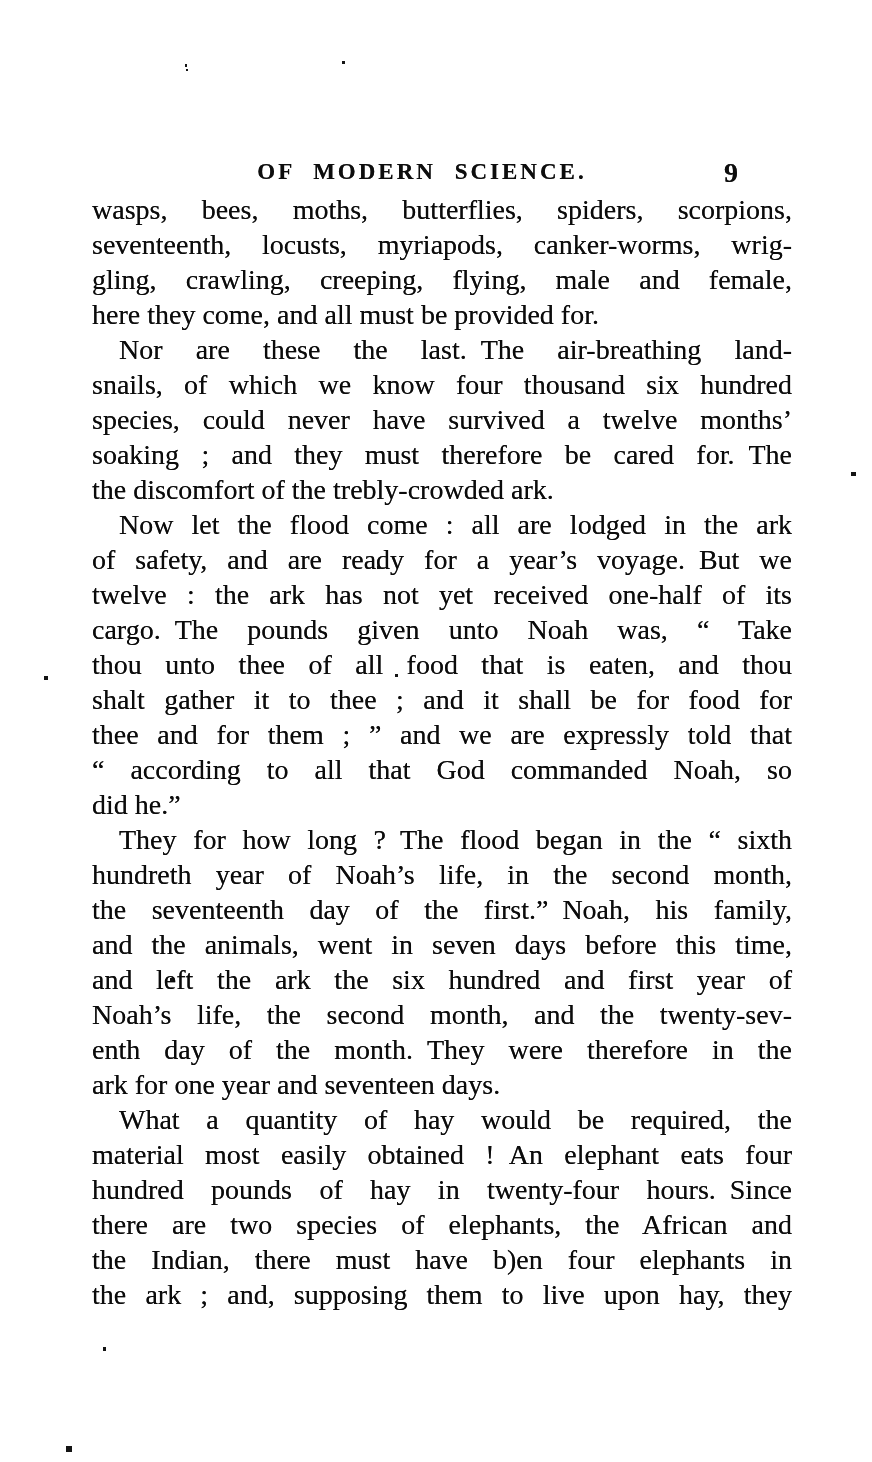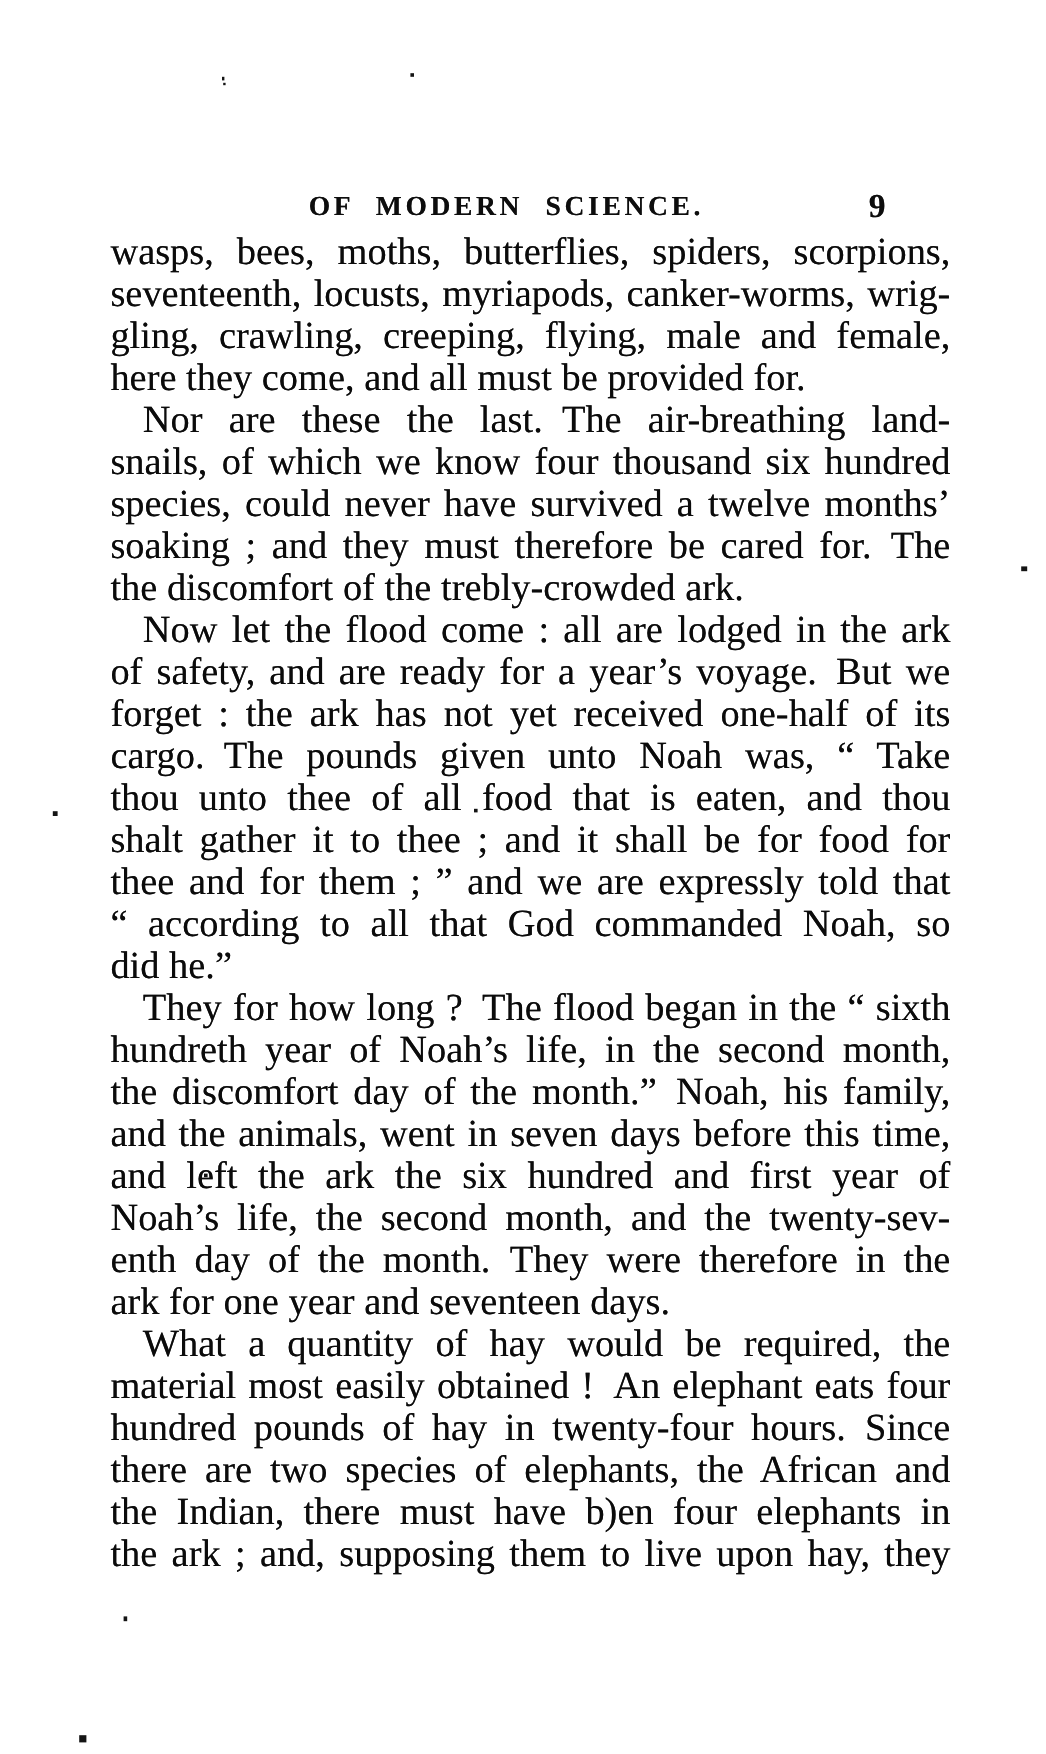--- a/index.html
+++ b/index.html
@@ -53,21 +53,21 @@
     top: 192px;
     width: 700px;
   }
   .para {
     margin: 0;
     padding: 0;
   }
   .line {
     height: 35px;
     line-height: 35px;
-    font-size: 32px;
+    font-size: 28px;
     text-align: justify;
     text-align-last: justify;
     white-space: nowrap;
     text-shadow: 0 0 0.55px rgba(0,0,0,0.7);
   }
   .line.indent {
     padding-left: 27px;
   }
   .line.flush {
     text-align: left;
@@ -98,32 +98,32 @@
       <div class="para">
         <div class="line indent">Nor are these the last. The air-breathing land-</div>
         <div class="line">snails, of which we know four thousand six hundred</div>
         <div class="line">species, could never have survived a twelve months’</div>
         <div class="line">soaking ; and they must therefore be cared for. The</div>
         <div class="line flush">the discomfort of the trebly-crowded ark.</div>
       </div>
       <div class="para">
         <div class="line indent">Now let the flood come : all are lodged in the ark</div>
         <div class="line">of safety, and are ready for a year’s voyage. But we</div>
-        <div class="line">forget : the ark has not yet received one-half of its</div>
+        <div class="line">twelve : the ark has not yet received one-half of its</div>
         <div class="line">cargo. The pounds given unto Noah was, “ Take</div>
         <div class="line">thou unto thee of all food that is eaten, and thou</div>
         <div class="line">shalt gather it to thee ; and it shall be for food for</div>
         <div class="line">thee and for them ; ” and we are expressly told that</div>
         <div class="line">“ according to all that God commanded Noah, so</div>
         <div class="line flush">did he.”</div>
       </div>
       <div class="para">
         <div class="line indent">They for how long ? The flood began in the “ sixth</div>
         <div class="line">hundreth year of Noah’s life, in the second month,</div>
-        <div class="line">the discomfort day of the month.” Noah, his family,</div>
+        <div class="line">the seventeenth day of the first.” Noah, his family,</div>
         <div class="line">and the animals, went in seven days before this time,</div>
         <div class="line">and left the ark the six hundred and first year of</div>
         <div class="line">Noah’s life, the second month, and the twenty-sev-</div>
         <div class="line">enth day of the month. They were therefore in the</div>
         <div class="line flush">ark for one year and seventeen days.</div>
       </div>
       <div class="para">
         <div class="line indent">What a quantity of hay would be required, the</div>
         <div class="line">material most easily obtained ! An elephant eats four</div>
         <div class="line">hundred pounds of hay in twenty-four hours. Since</div>

